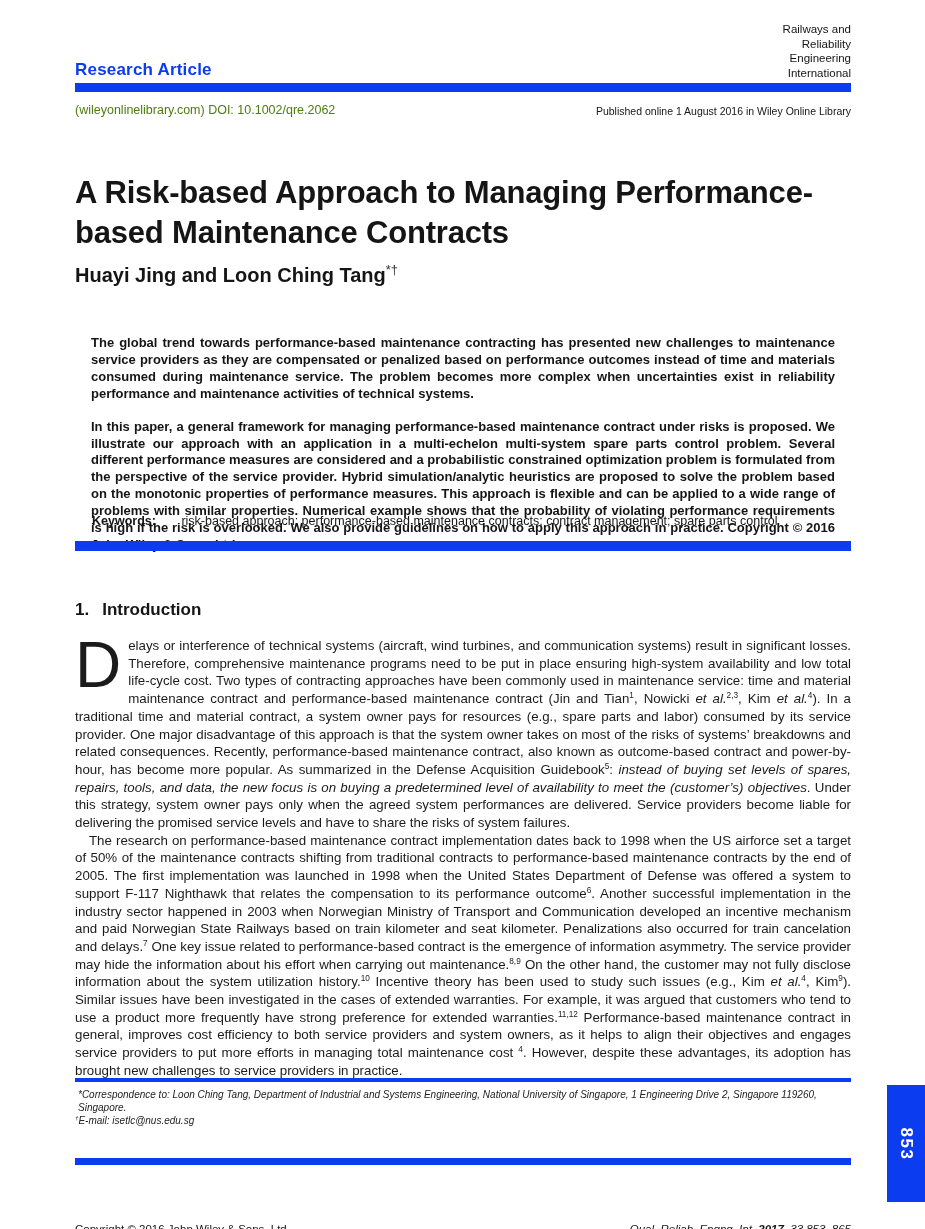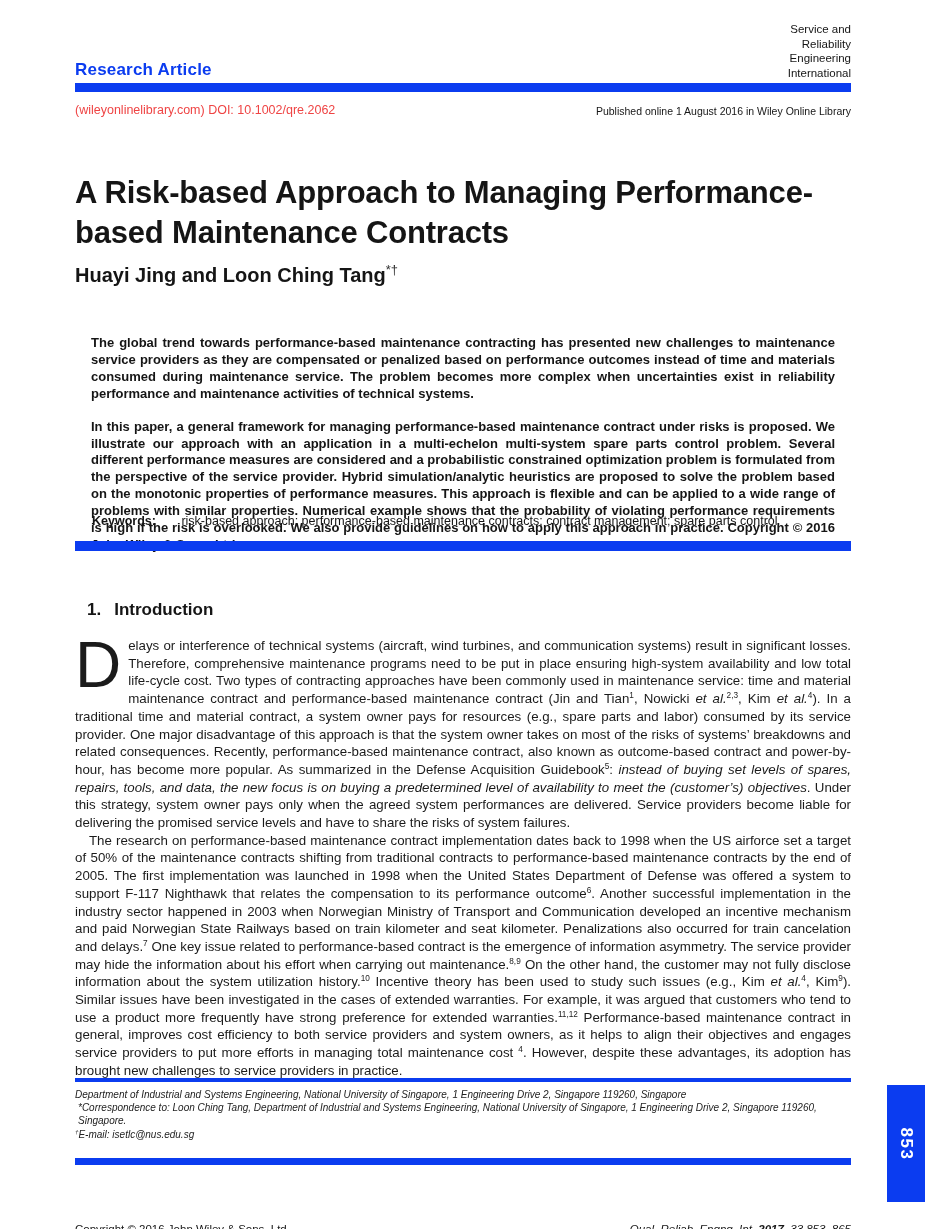--- a/index.html
+++ b/index.html
@@ -17,40 +17,40 @@
 
   
   .masthead { top: 22px; display: flex; justify-content: space-between; align-items: flex-end; }
   .article-type { font-size: 17px; font-weight: bold; color: #0b3cf0; letter-spacing: 0.2px; }
   .journal-name { text-align: right; font-size: 11.5px; line-height: 14.5px; color: #151515; }
   .journal-name span { display: block; }
   .rule { background: #0b3cf0; }
   .rule-header { top: 83px; height: 9px; }
 
   .doi-row { top: 103px; display: flex; justify-content: space-between; align-items: flex-end; }
-  .doi-line { font-size: 12.5px; color: #ef4444; }
+  .doi-line { font-size: 12.5px; color: #4d7c0f; }
   .published-line { font-size: 10.5px; color: #161616; }
 
   
   .title { top: 173px; font-size: 31px; line-height: 40px; font-weight: bold; color: #151515; letter-spacing: -0.2px; }
   .authors { top: 264px; font-size: 20px; font-weight: bold; color: #151515; }
   .authors sup { font-weight: normal; font-size: 13px; color: #333; }
 
   
   .abstract { top: 319px; }
   .abstract p { margin: 16px; font-size: 13px; line-height: 16.9px; font-weight: bold; text-align: justify; color: #151515; }
 
   
   .keywords { top: 514px; font-size: 12.5px; color: #151515; }
   .keywords .kw-label { font-weight: bold; padding-left: 17px; }
   .keywords .kw-text { margin-left: 22px; }
   .rule-keywords { top: 541px; height: 10px; }
 
   
-  .section-heading { top: 600px; font-size: 17px; font-weight: bold; color: #151515; margin-left: 12px; }
+  .section-heading { top: 600px; font-size: 17px; font-weight: bold; color: #151515; }
   .section-heading .sec-num { margin-right: 13px; }
 
   
   .body-text { top: 637px; }
   .body-text p { margin: 0; font-size: 13.3px; line-height: 17.7px; text-align: justify; color: #1b1b1b; }
   .body-text p + p { text-indent: 14px; }
   .dropcap {
     float: left;
     font-size: 64px;
     line-height: 51px;
@@ -96,21 +96,21 @@
   }
 </style>
 </head>
 <body>
 
 <div class="page">
 
   <div class="abs masthead">
     <div class="article-type">Research Article</div>
     <div class="journal-name">
-      <span>Service and</span>
+      <span>Railways and</span>
       <span>Reliability</span>
       <span>Engineering</span>
       <span>International</span>
     </div>
   </div>
   <div class="abs rule rule-header"></div>
 
   <div class="abs doi-row">
     <span class="doi-line">(wileyonlinelibrary.com) DOI: 10.1002/qre.2062</span>
     <span class="published-line">Published online 1 August 2016 in Wiley Online Library</span>
@@ -136,21 +136,20 @@
     <span class="sec-num">1.</span><span>Introduction</span>
   </div>
 
   <div class="abs body-text">
     <p><span class="dropcap">D</span><span><span>elays or interference of technical systems (aircraft, wind turbines, and communication systems) result in significant losses. Therefore, comprehensive maintenance programs need to be put in place ensuring high-system availability and low total life-cycle cost. Two types of contracting approaches have been commonly used in maintenance service: time and material maintenance contract and performance-based maintenance contract (Jin and Tian</span><sup>1</sup><span>, Nowicki </span><i>et al.</i><sup>2,3</sup><span>, Kim </span><i>et al.</i><sup>4</sup><span>). In a traditional time and material contract, a system owner pays for resources (e.g., spare parts and labor) consumed by its service provider. One major disadvantage of this approach is that the system owner takes on most of the risks of systems’ breakdowns and related consequences. Recently, performance-based maintenance contract, also known as outcome-based contract and power-by-hour, has become more popular. As summarized in the Defense Acquisition Guidebook</span><sup>5</sup><span>: </span><i>instead of buying set levels of spares, repairs, tools, and data, the new focus is on buying a predetermined level of availability to meet the (customer’s) objectives</i><span>. Under this strategy, system owner pays only when the agreed system performances are delivered. Service providers become liable for delivering the promised service levels and have to share the risks of system failures.</span></span></p>
     <p><span><span>The research on performance-based maintenance contract implementation dates back to 1998 when the US airforce set a target of 50% of the maintenance contracts shifting from traditional contracts to performance-based maintenance contracts by the end of 2005. The first implementation was launched in 1998 when the United States Department of Defense was offered a system to support F-117 Nighthawk that relates the compensation to its performance outcome</span><sup>6</sup><span>. Another successful implementation in the industry sector happened in 2003 when Norwegian Ministry of Transport and Communication developed an incentive mechanism and paid Norwegian State Railways based on train kilometer and seat kilometer. Penalizations also occurred for train cancelation and delays.</span><sup>7</sup><span> One key issue related to performance-based contract is the emergence of information asymmetry. The service provider may hide the information about his effort when carrying out maintenance.</span><sup>8,9</sup><span> On the other hand, the customer may not fully disclose information about the system utilization history.</span><sup>10</sup><span> Incentive theory has been used to study such issues (e.g., Kim </span><i>et al.</i><sup>4</sup><span>, Kim</span><sup>9</sup><span>). Similar issues have been investigated in the cases of extended warranties. For example, it was argued that customers who tend to use a product more frequently have strong preference for extended warranties.</span><sup>11,12</sup><span> Performance-based maintenance contract in general, improves cost efficiency to both service providers and system owners, as it helps to align their objectives and engages service providers to put more efforts in managing total maintenance cost </span><sup>4</sup><span>. However, despite these advantages, its adoption has brought new challenges to service providers in practice.</span></span></p>
   </div>
 
   <div class="abs rule rule-footnote"></div>
   <div class="abs footnotes">
-    <div>Department of Industrial and Systems Engineering, National University of Singapore, 1 Engineering Drive 2, Singapore 119260, Singapore</div>
     <div class="fn-wrap-indent">*Correspondence to: Loon Ching Tang, Department of Industrial and Systems Engineering, National University of Singapore, 1 Engineering Drive 2, Singapore 119260, Singapore.</div>
     <div><sup>†</sup><span>E-mail: isetlc@nus.edu.sg</span></div>
   </div>
 
   <div class="abs rule rule-bottom"></div>
   <div class="abs copyright-row">
     <span class="copyright">Copyright © 2016 John Wiley &amp; Sons, Ltd.</span>
     <span class="citation"><i>Qual. Reliab. Engng. Int. </i><i class="bi">2017</i><i>, 33 853–865</i></span>
   </div>
 

